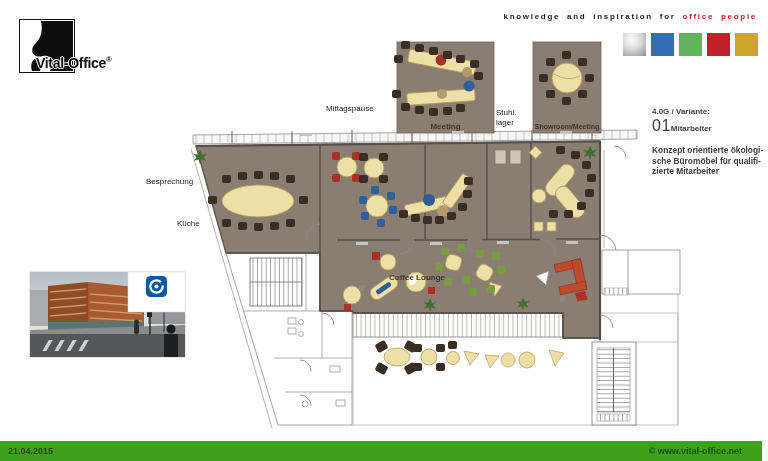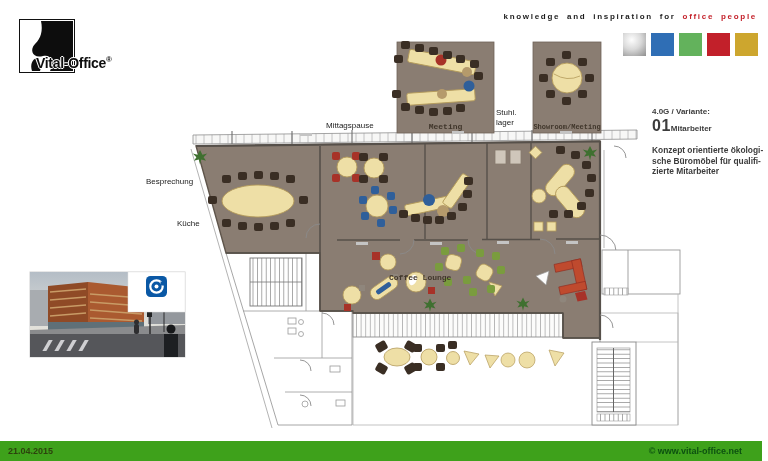--- a/index.html
+++ b/index.html
@@ -13,33 +13,33 @@
   #logo-text sup{font-size:8px;font-weight:700;}
   #tagline{right:11px;top:12px;font-size:8px;font-weight:600;letter-spacing:1.7px;word-spacing:3px;
            color:#1c1c1c;white-space:nowrap;}
   #tagline .red{color:#c4212a;}
   #palette{right:10px;top:33px;display:flex;gap:5px;}
   #palette .sq{width:23px;height:23px;}
   .sq.c0{background:radial-gradient(circle at 38% 30%,#fdfdfd 0%,#d9d9d9 45%,#8e8e8e 100%);}
   .sq.c1{background:#2f6eb5;} .sq.c2{background:#63b25c;} .sq.c3{background:#c2202a;} .sq.c4{background:#cda62e;}
   
   .lbl{position:absolute;font-size:8px;color:#222;white-space:nowrap;}
-  .lbl.onfloor{color:#40362b;font-weight:600;font-family:Liberation Mono, monospace;}
+  .lbl.onfloor{color:#40362b;font-weight:600;}
   #lbl-besprechung{left:146px;top:177px;}
   #lbl-kueche{left:177px;top:219px;}
-  #lbl-mittagspause{left:326px;top:121px;}
+  #lbl-mittagspause{left:326px;top:104px;}
   #lbl-stuhl{left:496px;top:108px;line-height:10px;}
   #lbl-coffee{left:389px;top:237px;margin-top:36px;}
   #lbl-meeting{left:397px;top:122px;width:97px;text-align:center;}
   #lbl-showroom{left:533px;top:123px;width:68px;text-align:center;font-size:7px;}
   
   #info{left:652px;top:107px;width:118px;color:#3c3c3c;}
   #variant-label{font-size:8px;font-weight:700;}
   #variant-row{margin-top:1px;}
-  #variant-number{font-size:16px;font-weight:700;letter-spacing:0.5px;}
+  #variant-number{font-size:16px;font-weight:400;letter-spacing:0.5px;}
   #variant-word{font-size:8px;font-weight:700;}
   .para{margin-top:10px;font-size:8.4px;font-weight:700;line-height:1.27;width:116px;}
   
   #photo{left:30px;top:272px;width:155px;height:85px;box-shadow:0 0 0 0.5px #cfcfcf;}
   
   #footer-bar{left:0;top:441px;width:762px;height:20px;background:#3ea11b;}
   #footer-date{left:8px;top:446px;font-size:9px;font-weight:700;color:#2c430d;}
   #footer-url{left:0;top:446px;width:742px;text-align:right;font-size:9px;font-weight:700;color:#0c5110;}
   svg{display:block;}
 </style>

